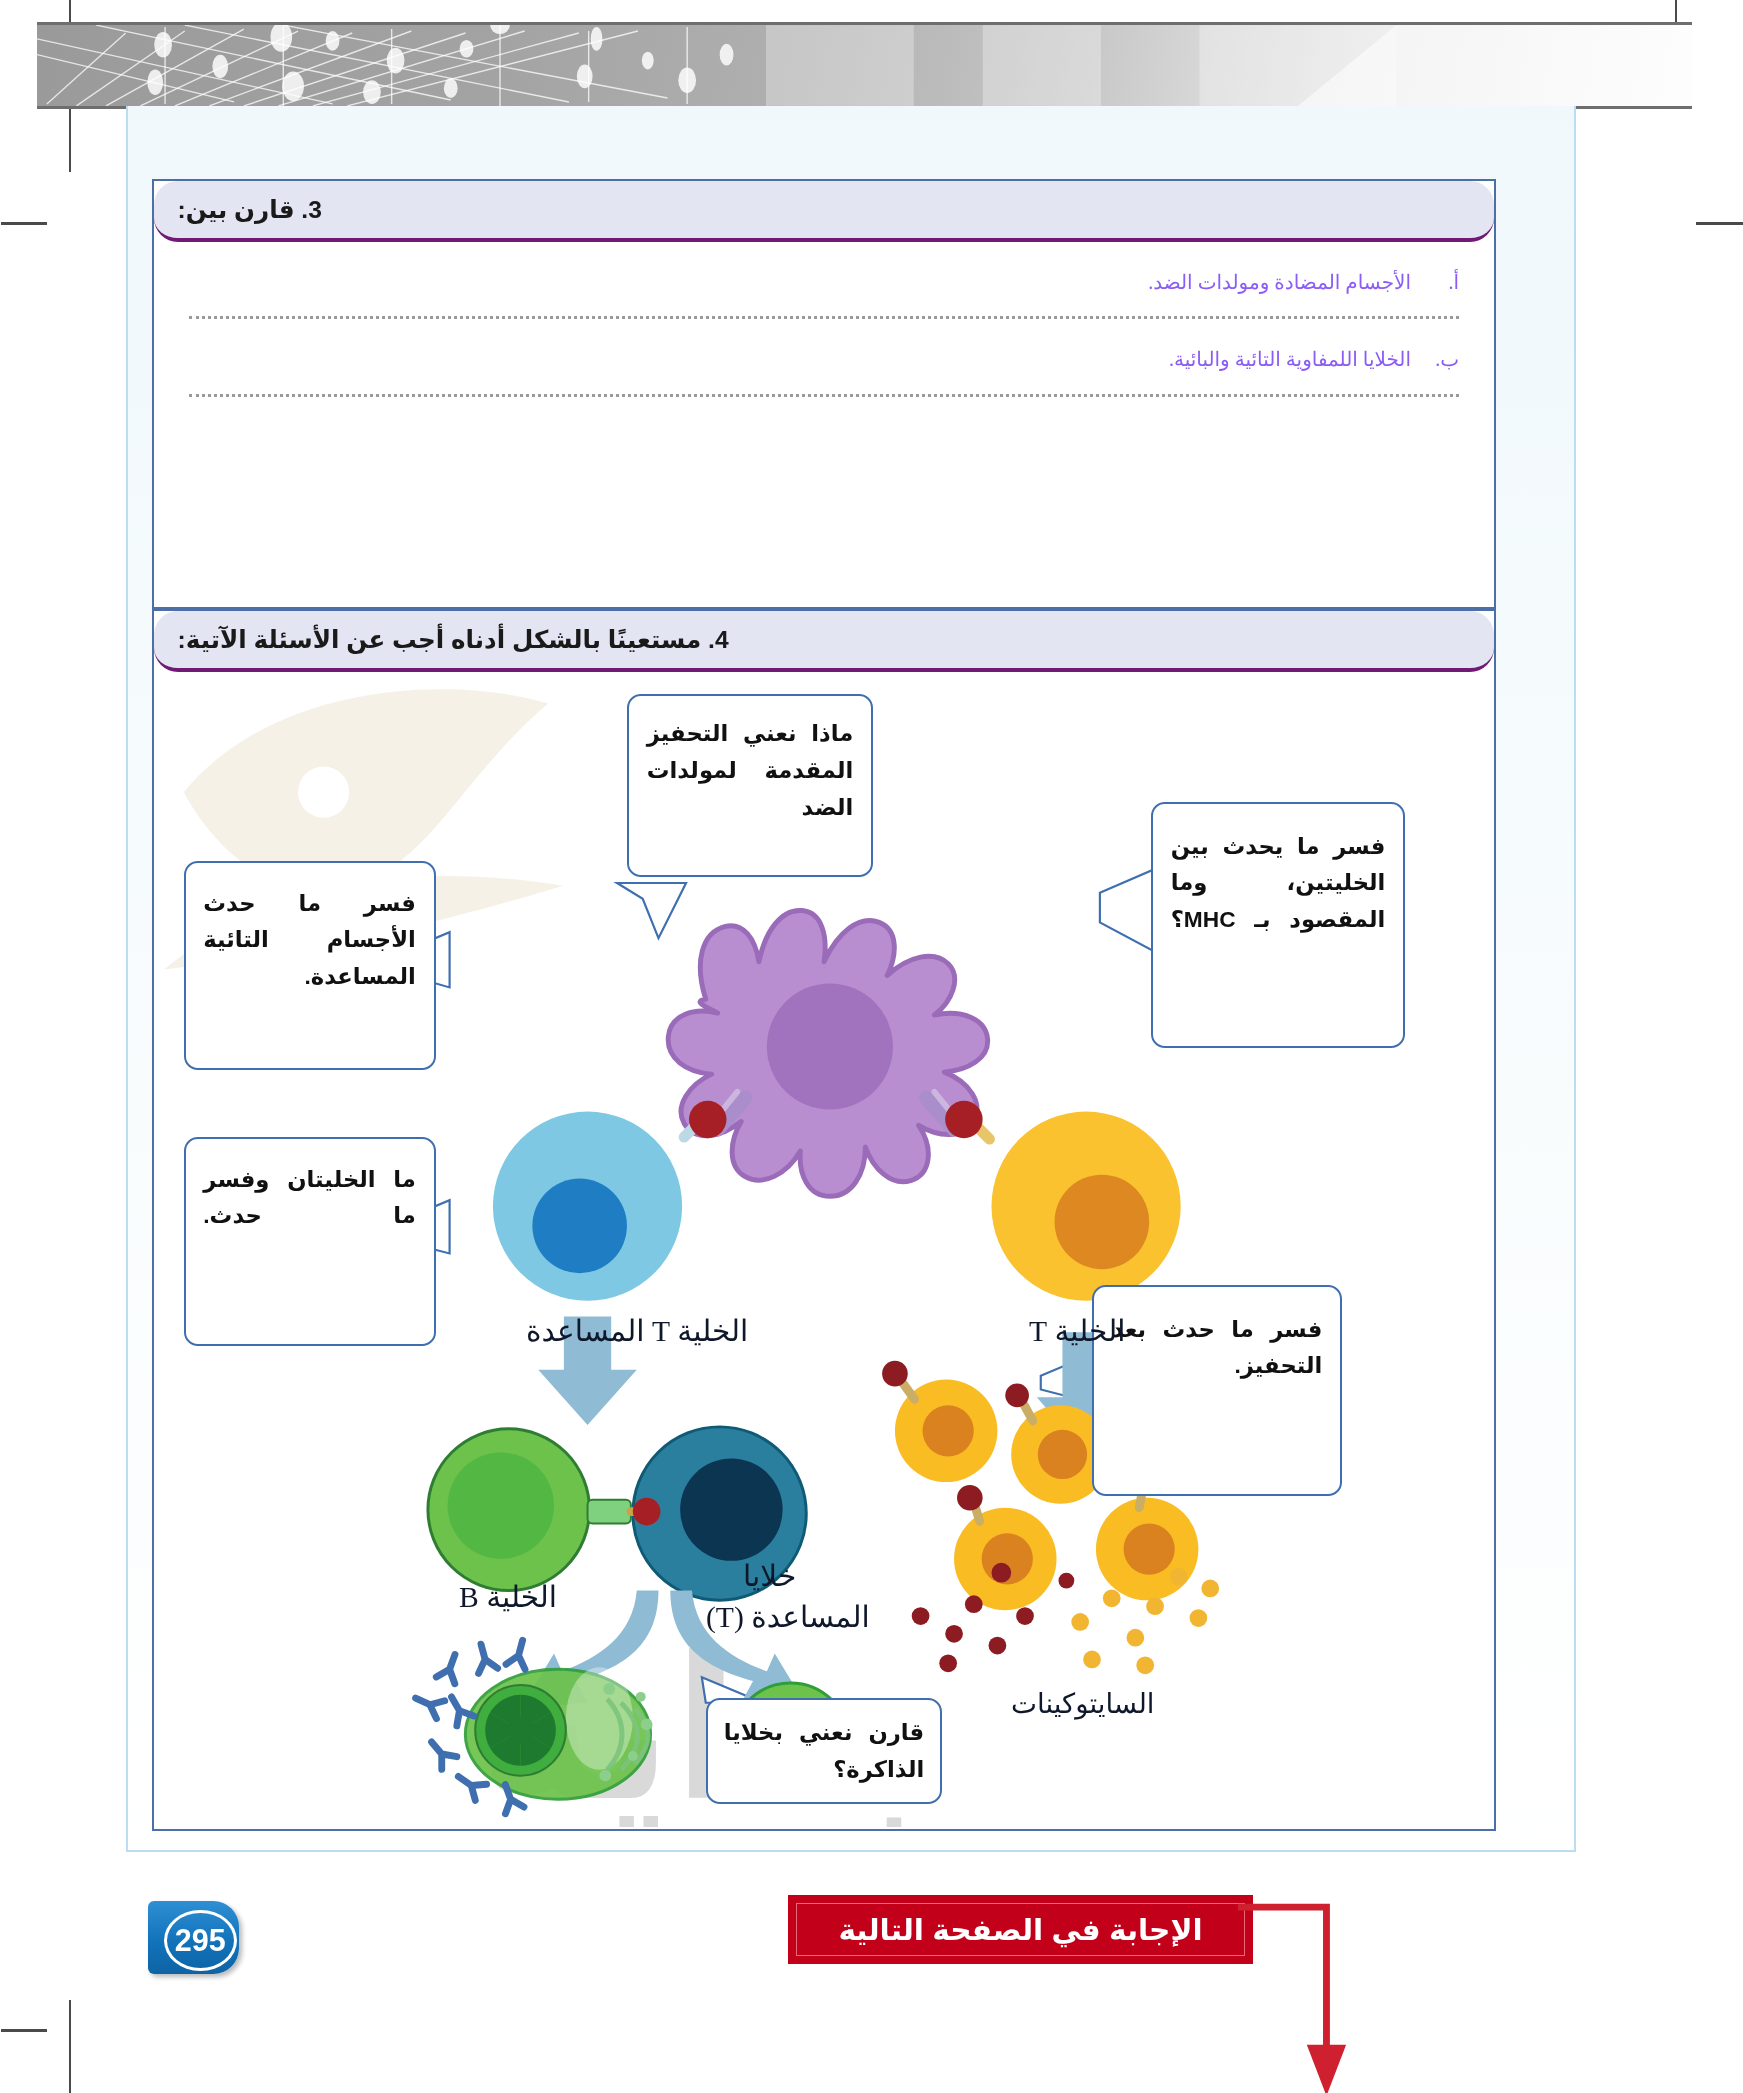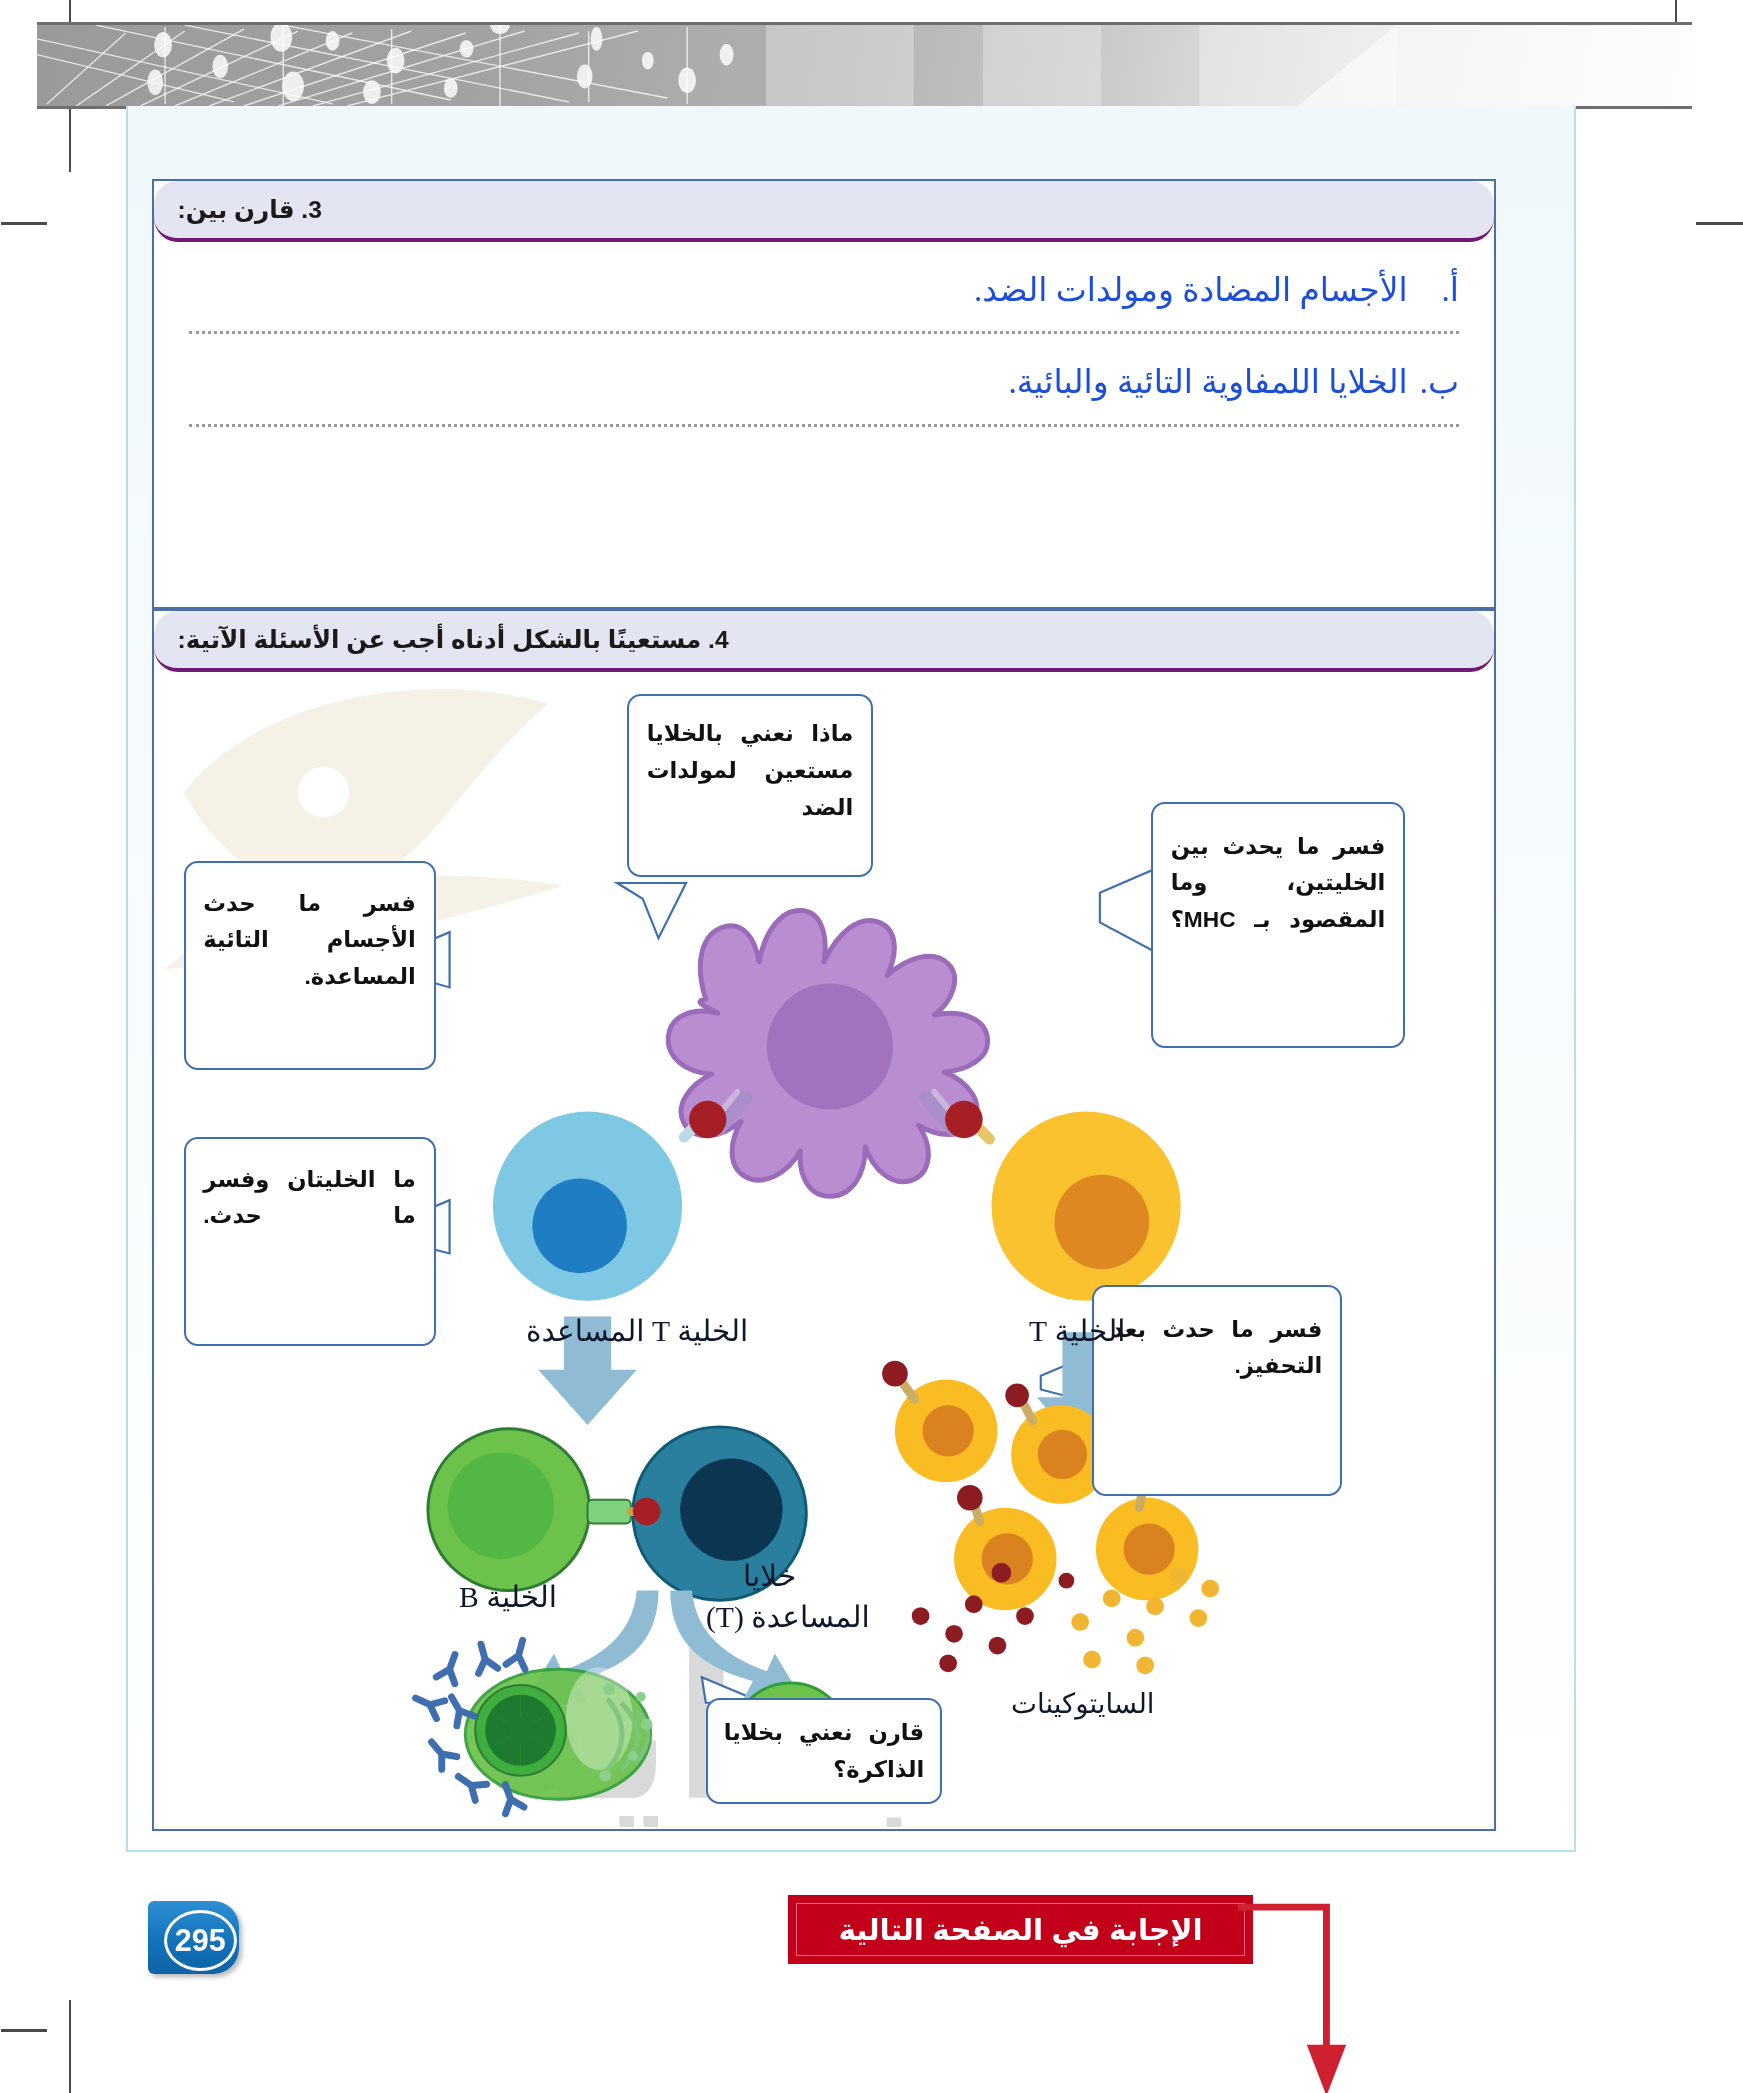--- a/index.html
+++ b/index.html
@@ -44,21 +44,21 @@
     height:61px;display:flex;align-items:center;justify-content:flex-end;
     padding:0 23.6px;box-sizing:border-box;border-radius:24px;
   }
   .qhead span{
     font-family:"Liberation Sans","DejaVu Sans",sans-serif;
     font-weight:bold;font-size:24.6px;color:#1a1a1a;direction:rtl;
   }
   .qbody{position:relative;padding:0;}
 
   .qitem{
-    direction:rtl;text-align:right;font-size:33px;color:#1d4ed8;
+    direction:rtl;text-align:right;font-size:20px;color:#8b5cf6;
     padding:27.6px 35px 5.9px 35px;
     font-family:"Liberation Serif","DejaVu Serif",serif;
   }
   .qitem .lbl{display:inline-block;min-width:43px;}
   .dotline{
     margin:15.8px 35px 0 35px;border-bottom:3px dotted #9a9a9a;height:1px;
   }
 
   #q3{left:152px;top:179px;width:1340px;height:426px;}
   #q4{left:152px;top:609px;width:1340px;height:1218px;}
@@ -404,21 +404,21 @@
           <circle cx="1040" cy="916" r="9"></circle>
             <circle cx="1060" cy="958" r="9"></circle>
           <circle cx="1072" cy="928" r="9"></circle>
             <circle cx="952" cy="1000" r="9"></circle>
           <circle cx="1006" cy="1006" r="9"></circle>
         </g>
       </g>
     </svg>
 
     <div class="callout" style="left:473px;top:19.7px;width:246px;height:183px;padding:19.7px 17.7px;font-size:22.7px;">
-      <p>ماذا نعني بالخلايا مستعين لمولدات الضد</p>
+      <p>ماذا نعني التحفيز المقدمة لمولدات الضد</p>
     </div>
 
     <div class="callout" style="left:997px;top:128px;width:254px;height:246px;padding:23.6px 17.7px;font-size:22.7px;">
       <p>فسر ما يحدث بين الخليتين، وما المقصود بـ MHC؟</p>
     </div>
 
     <div class="callout" style="left:29.6px;top:187px;width:252px;height:209px;padding:21.7px 17.7px;font-size:22.7px;">
       <p>فسر ما حدث الأجسام التائية المساعدة.</p>
     </div>
 

